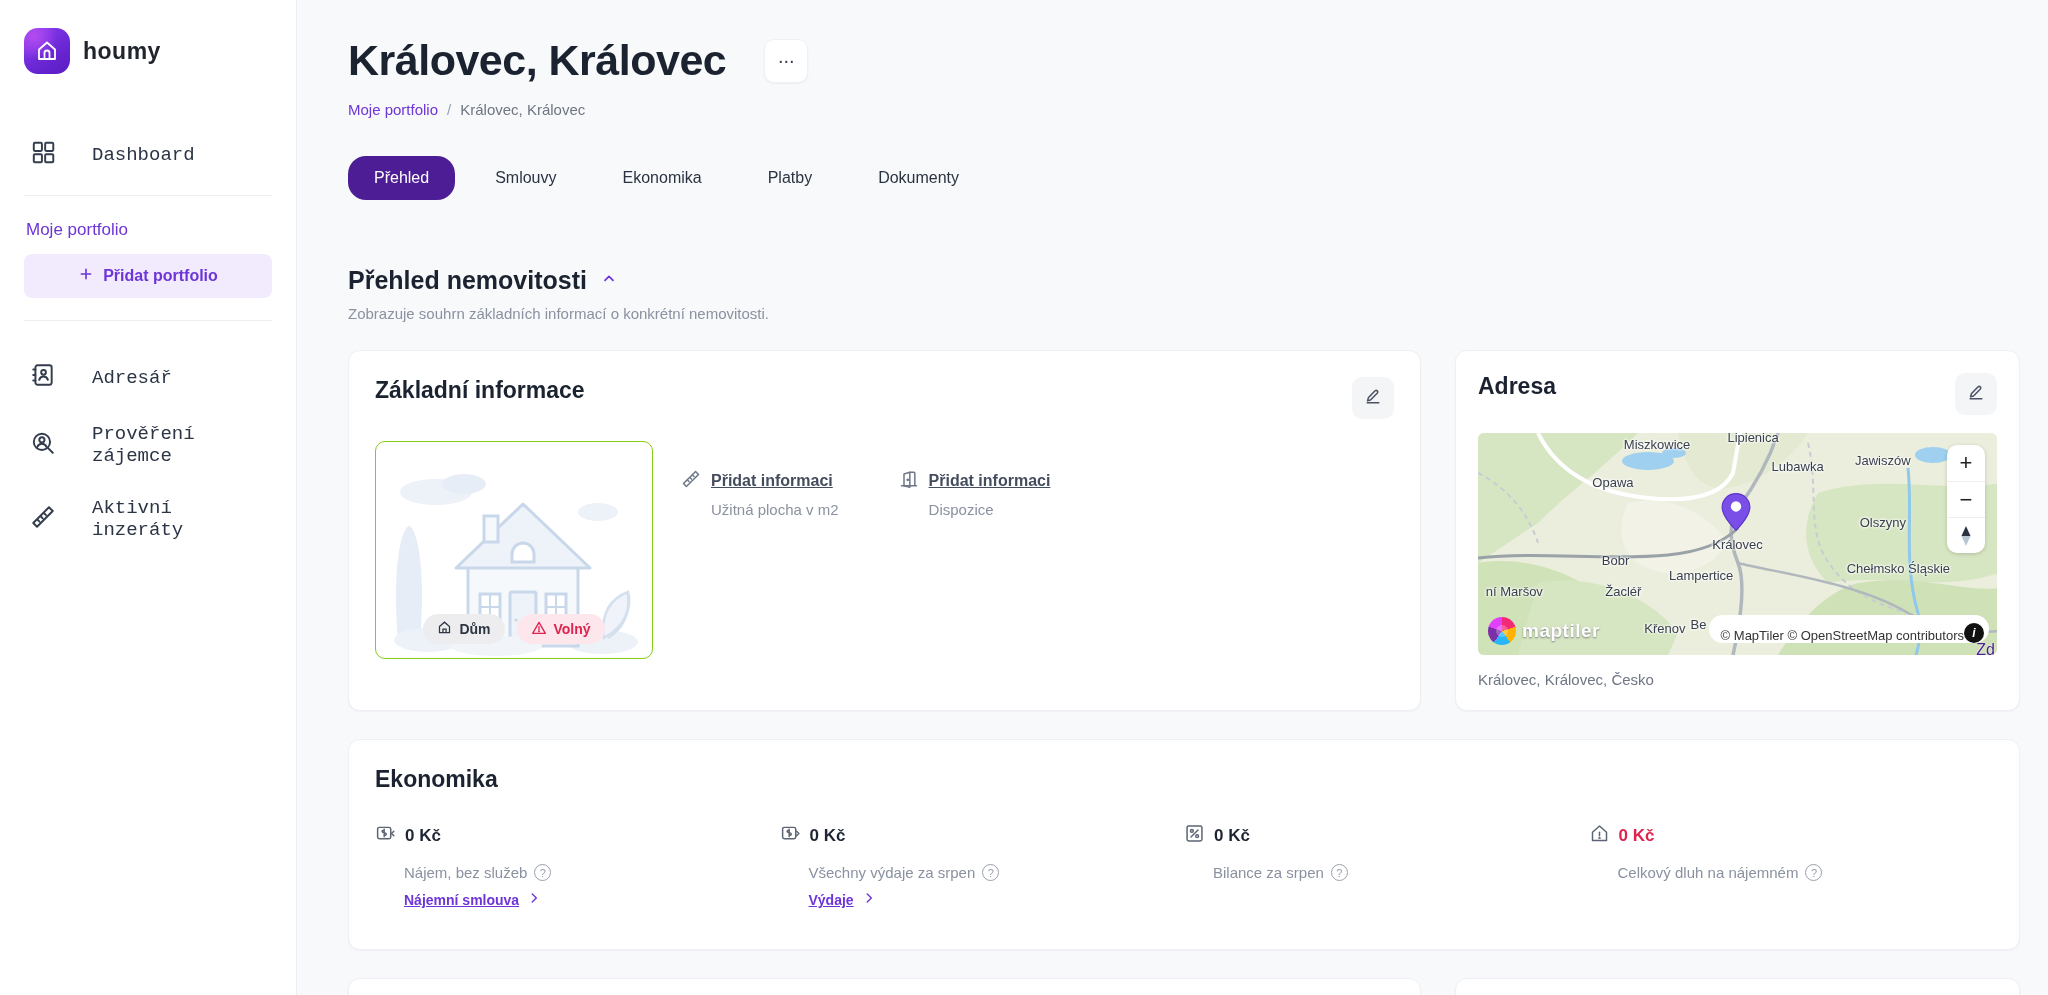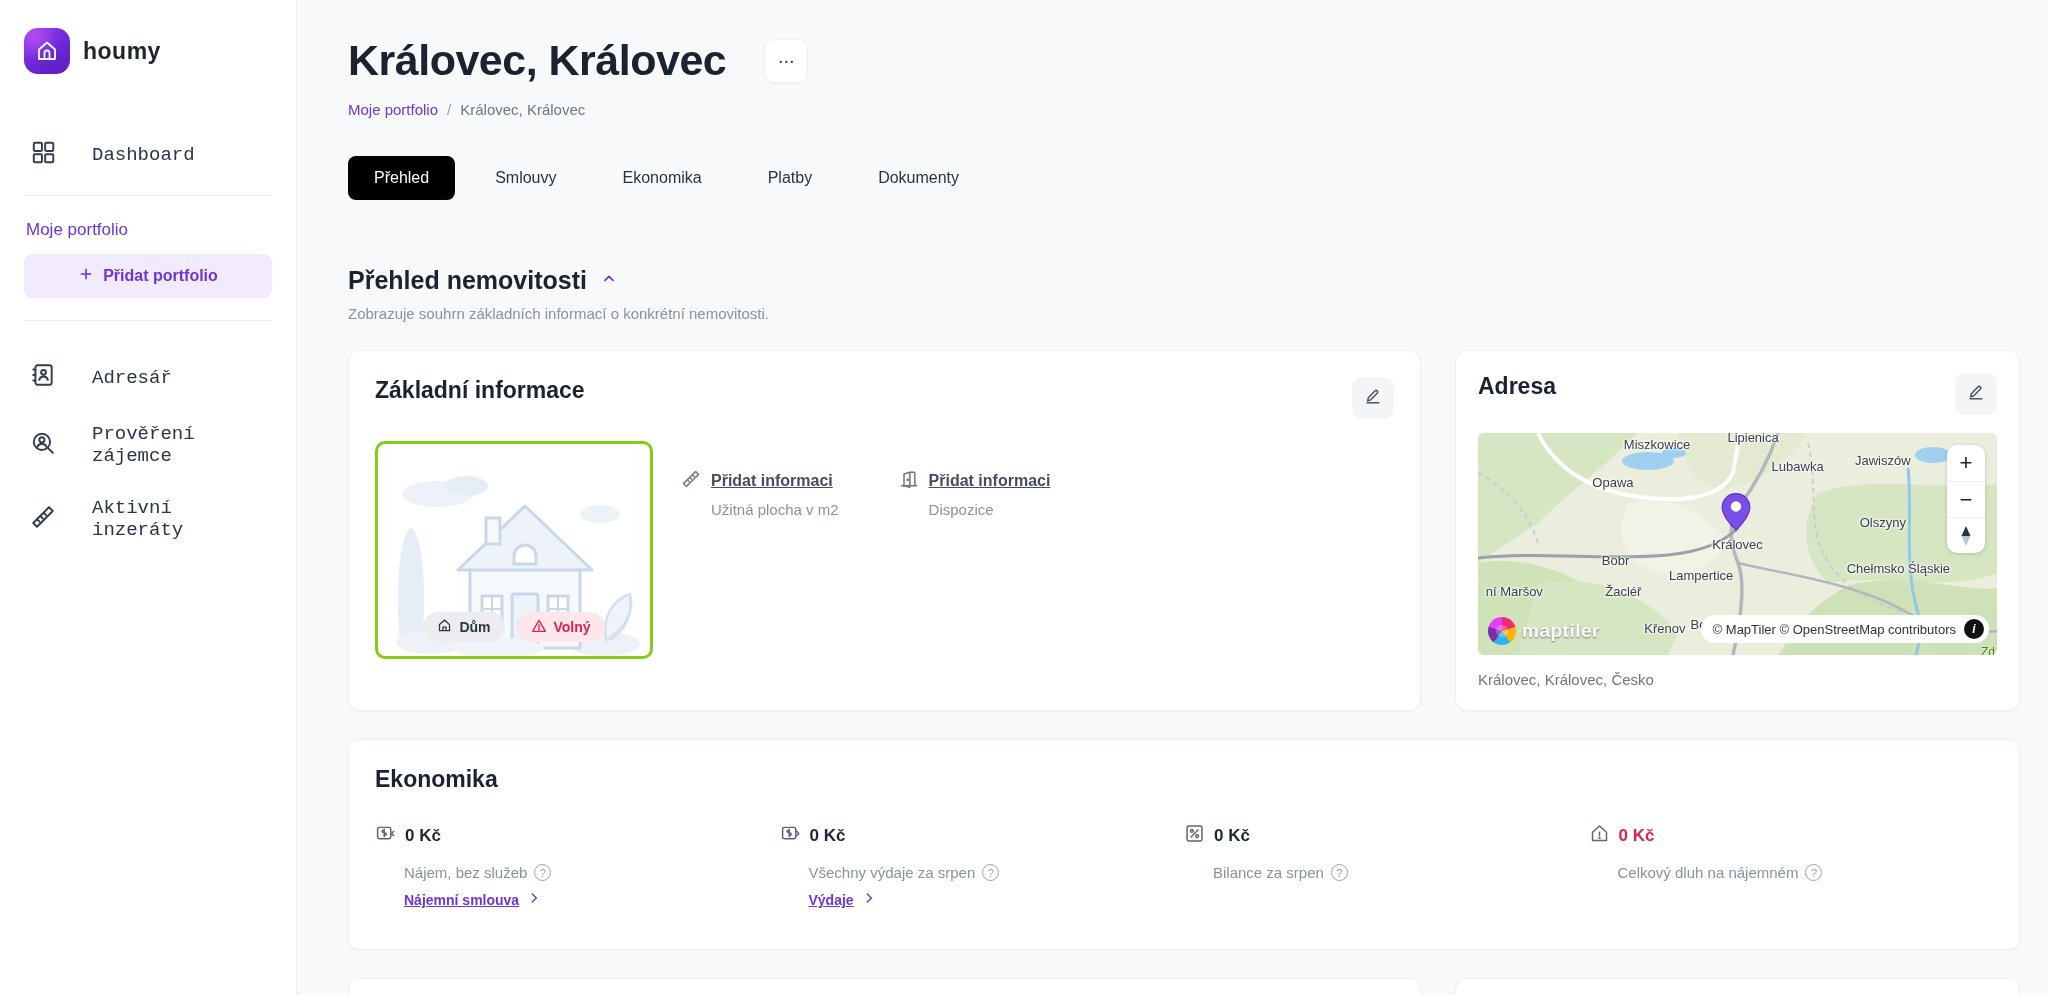--- a/index.html
+++ b/index.html
@@ -27,35 +27,35 @@
   .title-row { display:flex; align-items:center; gap:38px; }
   .page-title { font-size:43px; font-weight:800; letter-spacing:-0.5px; color:#1b2230; }
   .more-btn { width:44px; height:44px; border-radius:10px; background:#ffffff; border:1px solid #f0f1f4; box-shadow:0 1px 2px rgba(16,24,40,.05); font-size:20px; color:#3a4252; cursor:pointer; line-height:1; display:flex; align-items:center; justify-content:center; padding-bottom:10px; }
   .breadcrumb { margin-top:16px; font-size:15px; display:flex; gap:9px; align-items:center; }
   .breadcrumb .bc-link { color:#6d35d8; cursor:pointer; }
   .breadcrumb .bc-sep { color:#9aa1ad; }
   .breadcrumb .bc-cur { color:#6e7684; }
 
   .tabs { margin-top:38px; display:flex; align-items:center; gap:14px; }
   .tab { font-size:16px; color:#2a3342; padding:13px 26px; border-radius:8px; cursor:pointer; }
-  .tab.active { background:#000000; color:#ffffff; font-weight:500; }
+  .tab.active { background:#4c1d95; color:#ffffff; font-weight:500;border-radius:18px; }
 
   .section-head { margin-top:66px; display:flex; align-items:center; gap:14px; }
   .section-title { font-size:25px; font-weight:700; color:#1b2230; }
   .section-sub { margin-top:10px; font-size:15px; color:#8a91a0; }
 
   .card { background:#ffffff; border:1px solid #eef0f3; border-radius:12px; box-shadow:0 1px 2px rgba(16,24,40,.04); }
   .row1 { margin-top:28px; display:flex; gap:34px; }
   .card-basic { flex:1; padding:26px; }
   .card-head { display:flex; align-items:flex-start; justify-content:space-between; }
   .card-title { font-size:23px; font-weight:700; color:#1b2230; }
   .icon-btn { width:42px; height:42px; border-radius:10px; background:#f4f5f7; border:none; display:flex; align-items:center; justify-content:center; cursor:pointer; }
 
   .basic-body { display:flex; margin-top:22px; gap:28px; }
-  .illus-box { width:278px; min-width:278px; height:218px; border:3px solid #84cc16; border-radius:10px; position:relative; overflow:hidden; background:#ffffff; }
+  .illus-box { width:278px; min-width:278px; height:218px; border:1px solid #84cc16; border-radius:10px; position:relative; overflow:hidden; background:#ffffff; }
   .badge-row { position:absolute; left:0; right:0; bottom:14px; display:flex; justify-content:center; gap:12px; }
   .badge { display:flex; align-items:center; gap:7px; height:30px; padding:0 14px; border-radius:15px; font-size:14px; font-weight:600; }
   .badge.neutral { background:#ededef; color:#2e3644; }
   .badge.danger { background:#fde7ec; color:#e0234e; }
 
   .add-links { display:flex; gap:60px; padding-top:28px; }
   .add-group .top { display:flex; align-items:center; gap:10px; }
   .add-group .link { font-size:16px; font-weight:700; color:#444d5e; text-decoration:underline; cursor:pointer; }
   .add-group .sub { margin-top:8px; margin-left:30px; font-size:15px; color:#8a91a0; }
 
@@ -63,24 +63,24 @@
   .map-wrap { margin-top:18px; width:100%; height:222px; border-radius:6px; position:relative; overflow:hidden; background:#edefe2; cursor:grab; }
   .map-label { position:absolute; font-size:13px; color:#39404d; text-shadow:0 0 3px #fff,0 0 3px #fff,0 0 3px #fff; white-space:nowrap; transform:translate(-50%,-50%); }
   .map-pin { position:absolute; transform:translate(-50%,-100%); }
   .map-controls { position:absolute; top:12px; right:12px; width:38px; background:#ffffff; border-radius:10px; box-shadow:0 1px 4px rgba(0,0,0,.18); display:flex; flex-direction:column; align-items:center; }
   .map-controls .mc { width:38px; height:36px; display:flex; align-items:center; justify-content:center; font-size:22px; color:#222; cursor:pointer; border:none; background:transparent; }
   .map-controls .mc + .mc { border-top:1px solid #eee; }
   .maptiler-logo { position:absolute; left:10px; bottom:10px; display:flex; align-items:center; gap:6px; cursor:pointer; }
   .mt-swirl { width:28px; height:28px; border-radius:50%; background:conic-gradient(#f32b77 0 20%, #ffb300 20% 40%, #29b6f6 40% 60%, #7b2fa8 60% 80%, #e040fb 80% 100%); position:relative; }
   .mt-swirl::after { content:""; position:absolute; inset:8px; background:#4caf7d00; border-radius:50%; box-shadow:inset 0 0 0 20px rgba(255,255,255,.25); }
   .mt-text { font-size:19px; font-weight:700; color:#ffffff; text-shadow:0 1px 2px rgba(90,95,100,.8); letter-spacing:.5px; }
-  .attrib { position:absolute; right:8px; bottom:12px; background:#ffffff; border-radius:14px; height:28px; display:flex; align-items:center; gap:8px; padding:0 5px 0 12px; }
+  .attrib { position:absolute; right:8px; bottom:12px; background:#ffffff; border-radius:14px; height:28px; display:flex; align-items:flex-end; padding:0 5px 0 12px; }
   .attrib .at-text { font-size:13px; color:#333; }
   .attrib .info-dot { width:20px; height:20px; border-radius:50%; background:#111; color:#fff; font-size:12px; font-weight:700; display:flex; align-items:center; justify-content:center; cursor:pointer; font-style:italic; }
-  .map-source { position:absolute; right:2px; bottom:-4px; font-size:12px; color:#4d7c0f; text-shadow:0 0 2px #fff; }
+  .map-source { position:absolute; right:2px; bottom:-4px; font-size:16px; color:#4c1d95; text-shadow:0 0 2px #fff; }
   .map-caption { margin-top:16px; font-size:15px; color:#6e7684; }
 
   .card-economy { margin-top:28px; padding:26px 26px 40px 26px; }
   .eco-grid { margin-top:30px; display:grid; grid-template-columns:repeat(4,1fr); }
   .stat .v-row { display:flex; align-items:center; gap:9px; }
   .stat .val { font-size:17px; font-weight:700; color:#1f2633; }
   .stat .val.danger { color:#e0234e; }
   .stat .lbl-row { margin-top:16px; margin-left:29px; font-size:15px; color:#8a91a0; display:flex; gap:7px; }
   .stat .link-row { margin-top:10px; margin-left:29px; display:flex; align-items:center; gap:8px; }
   .stat .link { font-size:14px; font-weight:700; color:#6d35d8; text-decoration:underline; cursor:pointer; }

